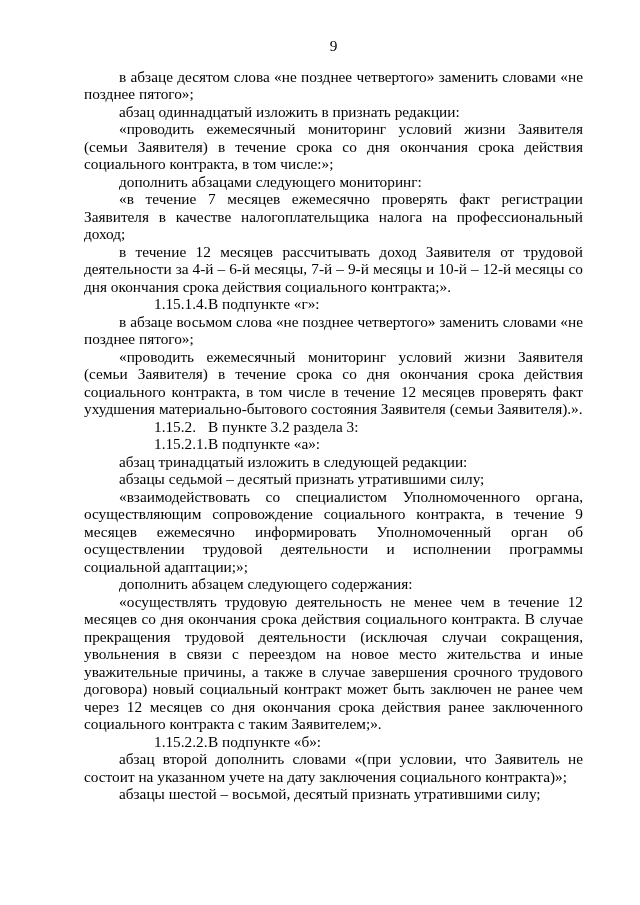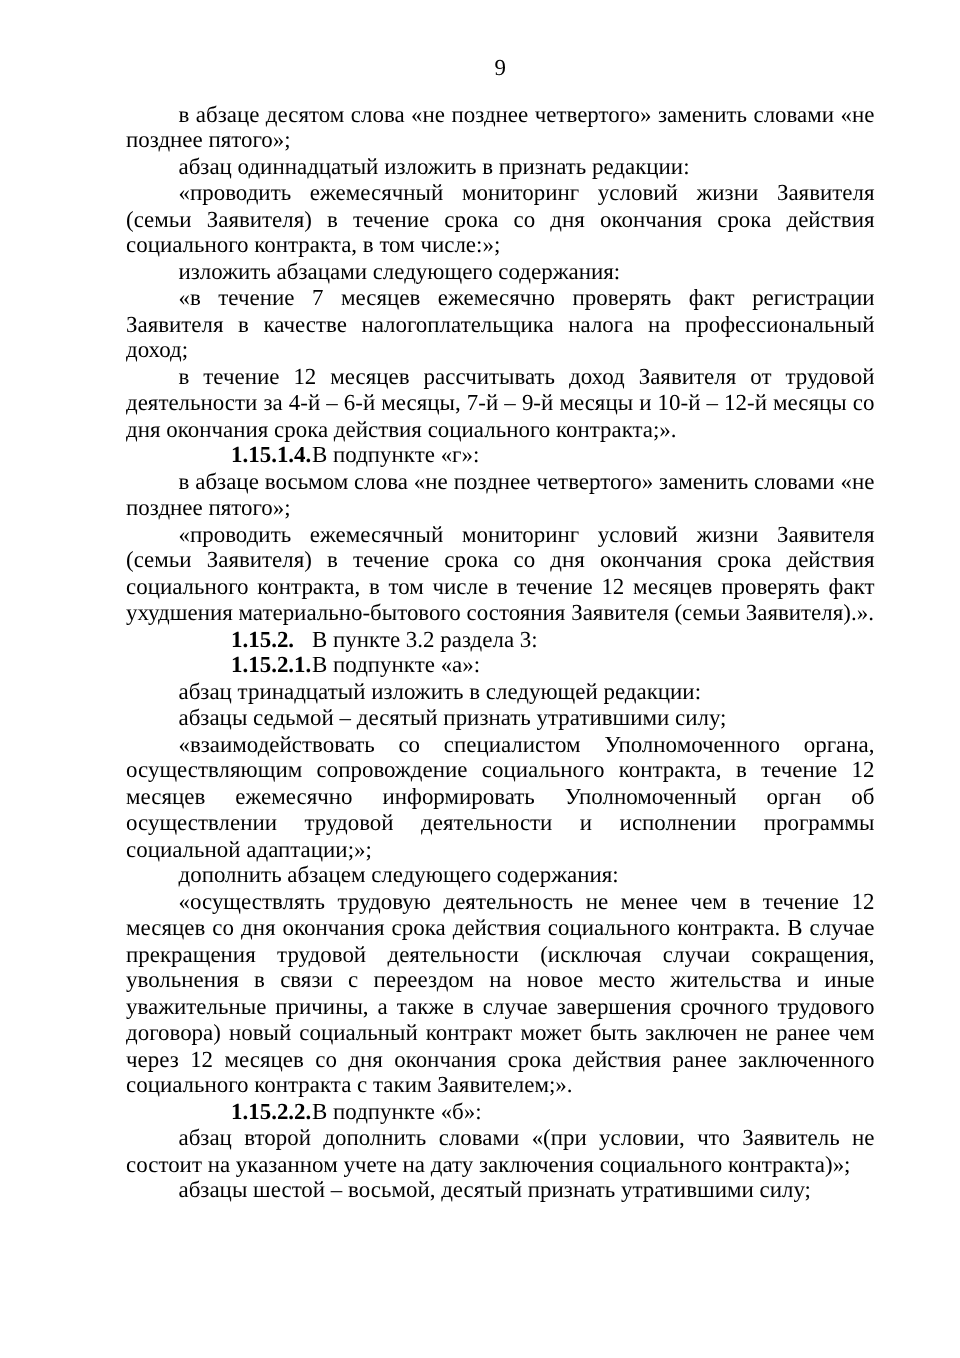--- a/index.html
+++ b/index.html
@@ -40,58 +40,57 @@
     text-indent: 35px;
     text-align: justify;
     text-align-last: left;
     -moz-text-align-last: left;
     hyphens: none;
     word-spacing: normal;
   }
   .num {
     display: inline-block;
     min-width: 89px;
-    font-weight: bold;
   }
 </style>
 </head>
 <body>
 
 <div class="page">
   <div class="text-block">
     <div class="page-number">9</div>
     <div class="content">
   <p class="para"><span>в абзаце десятом слова «не позднее четвертого» заменить словами «не позднее пятого»;</span></p>
 
   <p class="para"><span>абзац одиннадцатый изложить в признать редакции:</span></p>
 
   <p class="para"><span>«проводить ежемесячный мониторинг условий жизни Заявителя (семьи Заявителя) в течение срока со дня окончания срока действия социального контракта, в том числе:»;</span></p>
 
-  <p class="para"><span>изложить абзацами следующего содержания:</span></p>
+  <p class="para"><span>дополнить абзацами следующего мониторинг:</span></p>
 
   <p class="para"><span>«в течение 7 месяцев ежемесячно проверять факт регистрации Заявителя в качестве налогоплательщика налога на профессиональный доход;</span></p>
 
   <p class="para"><span>в течение 12 месяцев рассчитывать доход Заявителя от трудовой деятельности за 4-й – 6-й месяцы, 7-й – 9-й месяцы и 10-й – 12-й месяцы со дня окончания срока действия социального контракта;».</span></p>
 
   <p class="para"><span class="num">1.15.1.4.</span><span>В подпункте «г»:</span></p>
 
   <p class="para"><span>в абзаце восьмом слова «не позднее четвертого» заменить словами «не позднее пятого»;</span></p>
 
 
   <p class="para"><span>«проводить ежемесячный мониторинг условий жизни Заявителя (семьи Заявителя) в течение срока со дня окончания срока действия социального контракта, в том числе в течение 12 месяцев проверять факт ухудшения материально-бытового состояния Заявителя (семьи Заявителя).».</span></p>
 
   <p class="para"><span class="num">1.15.2.</span><span>В пункте 3.2 раздела 3:</span></p>
 
   <p class="para"><span class="num">1.15.2.1.</span><span>В подпункте «а»:</span></p>
 
   <p class="para"><span>абзац тринадцатый изложить в следующей редакции:</span></p>
 
   <p class="para"><span>абзацы седьмой – десятый признать утратившими силу;</span></p>
 
-  <p class="para"><span>«взаимодействовать со специалистом Уполномоченного органа, осуществляющим сопровождение социального контракта, в течение 12 месяцев ежемесячно информировать Уполномоченный орган об осуществлении трудовой деятельности и исполнении программы социальной адаптации;»;</span></p>
+  <p class="para"><span>«взаимодействовать со специалистом Уполномоченного органа, осуществляющим сопровождение социального контракта, в течение 9 месяцев ежемесячно информировать Уполномоченный орган об осуществлении трудовой деятельности и исполнении программы социальной адаптации;»;</span></p>
 
   <p class="para"><span>дополнить абзацем следующего содержания:</span></p>
 
   <p class="para"><span>«осуществлять трудовую деятельность не менее чем в течение 12 месяцев со дня окончания срока действия социального контракта. В случае прекращения трудовой деятельности (исключая случаи сокращения, увольнения в связи с переездом на новое место жительства и иные уважительные причины, а также в случае завершения срочного трудового договора) новый социальный контракт может быть заключен не ранее чем через 12 месяцев со дня окончания срока действия ранее заключенного социального контракта с таким Заявителем;».</span></p>
 
   <p class="para"><span class="num">1.15.2.2.</span><span>В подпункте «б»:</span></p>
 
   <p class="para"><span>абзац второй дополнить словами «(при условии, что Заявитель не состоит на указанном учете на дату заключения социального контракта)»;</span></p>
 
   <p class="para"><span>абзацы шестой – восьмой, десятый признать утратившими силу;</span></p>

